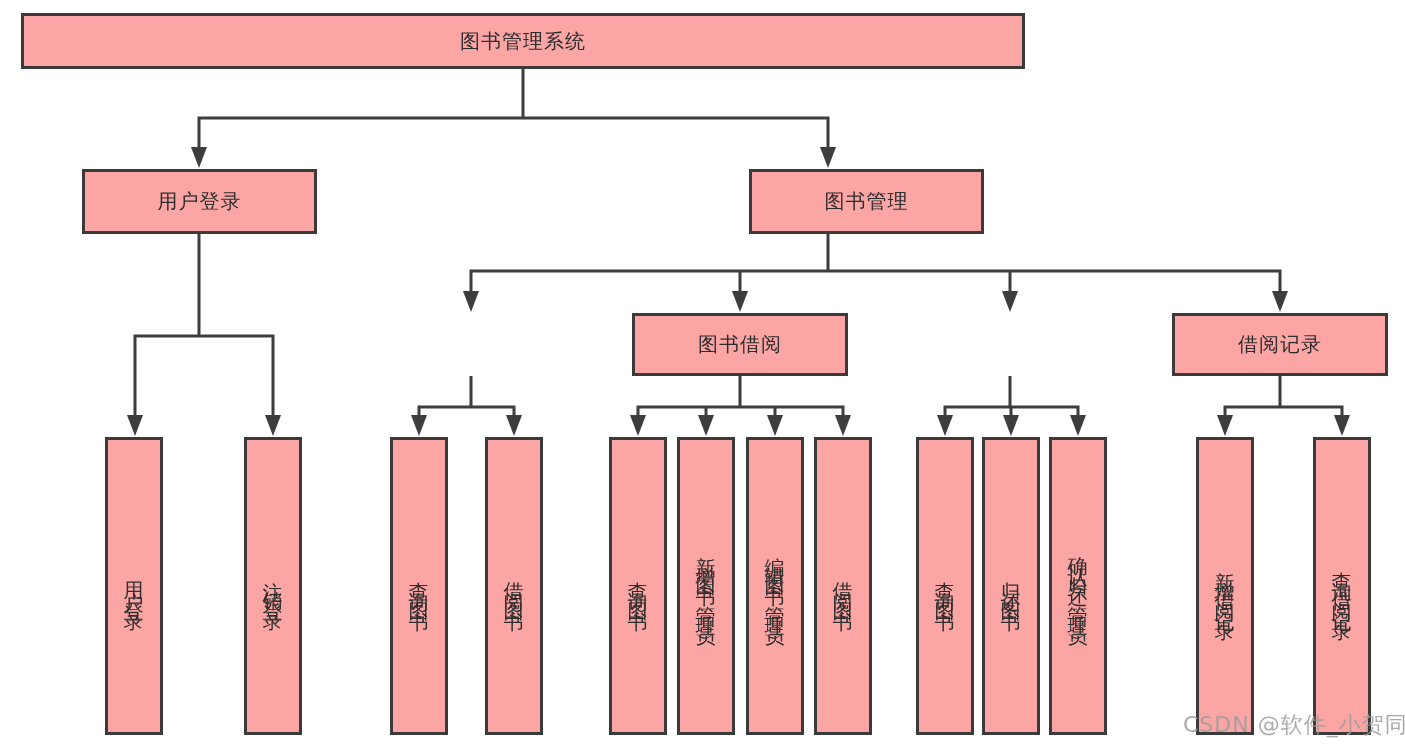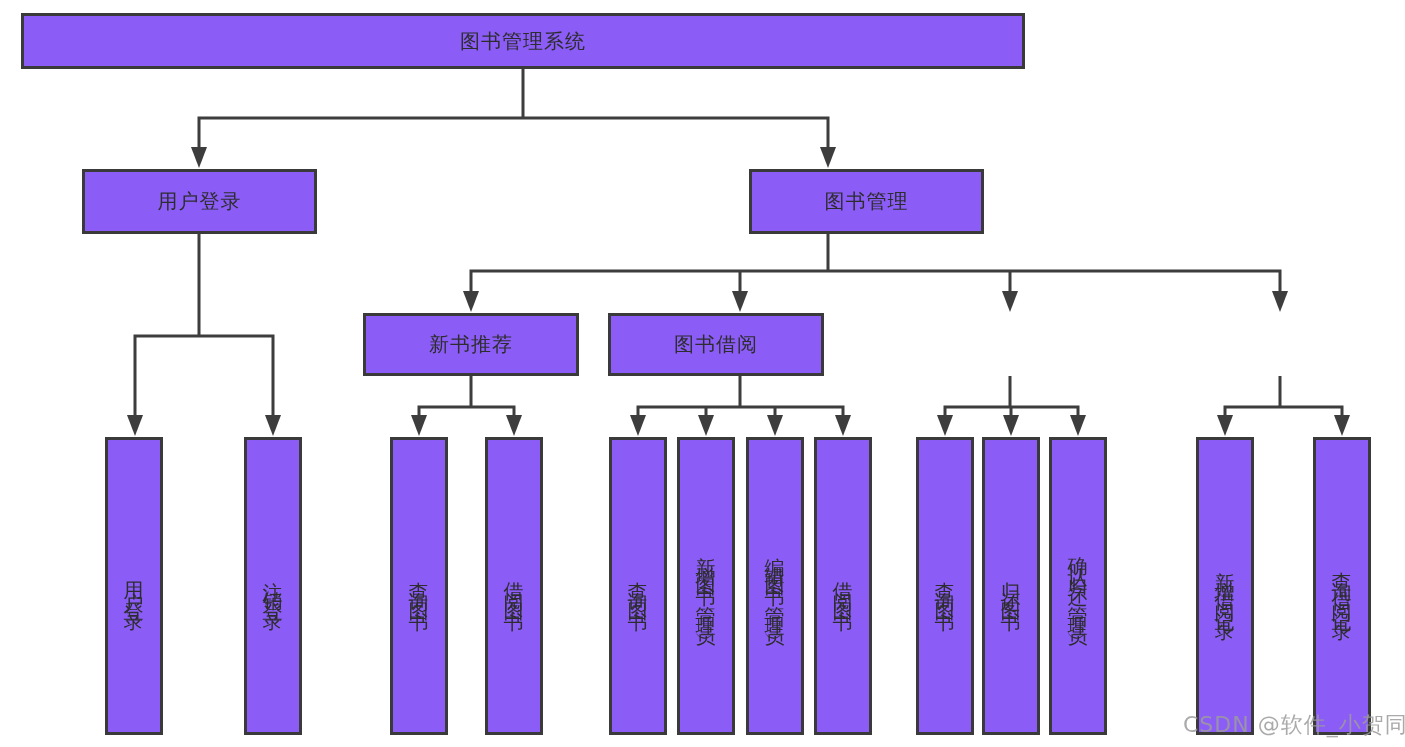--- a/index.html
+++ b/index.html
@@ -18,21 +18,21 @@
   .connectors {
     position: absolute;
     left: 0;
     top: 0;
     z-index: 0;
   }
   .box {
     position: absolute;
     box-sizing: border-box;
     border: 3px solid #3a3a3a;
-    background: #8b5cf6;
+    background: #fca5a5;
     display: flex;
     align-items: center;
     justify-content: center;
     color: #2d2d2d;
     z-index: 1;
   }
   .h-label {
     font-size: 20px;
     letter-spacing: 1px;
     white-space: nowrap;
@@ -51,21 +51,21 @@
     white-space: nowrap;
   }
   
   .n-root   { left: 21px;  top: 13px;  width: 1004px; height: 56px; }
   
   .n-user   { left: 82px;  top: 169px; width: 235px;  height: 65px; }
   .n-mgmt   { left: 749px; top: 169px; width: 235px;  height: 65px; }
   
   .l3       { top: 313px;  height: 63px; width: 216px; }
   .n-newb   { left: 363px; }
-  .n-borrow { left: 608px; }
+  .n-borrow { left: 632px; }
   .n-curr   { left: 902px; }
   .n-rec    { left: 1172px; }
   
   .lf-1  { left: 105px; }
   .lf-2  { left: 244px; }
   .lf-3  { left: 390px; }
   .lf-4  { left: 485px; }
   .lf-5  { left: 609px; }
   .lf-6  { left: 677px; }
   .lf-7  { left: 746px; }
@@ -139,26 +139,26 @@
     <span class="h-label">图书管理系统</span>
   </div>
 
   <div class="box n-user">
     <span class="h-label">用户登录</span>
   </div>
   <div class="box n-mgmt">
     <span class="h-label">图书管理</span>
   </div>
 
-  <div class="box l3 n-newb">
-    <span class="h-label">新书推荐</span>
-  </div>
   <div class="box l3 n-borrow">
     <span class="h-label">图书借阅</span>
   </div>
+  <div class="box l3 n-rec">
+    <span class="h-label">借阅记录</span>
+  </div>
 
   <div class="box leaf lf-1">
     <span class="v-label">用户登录</span>
   </div>
   <div class="box leaf lf-2">
     <span class="v-label">注销登录</span>
   </div>
 
   <div class="box leaf lf-3">
     <span class="v-label">查询图书</span>

